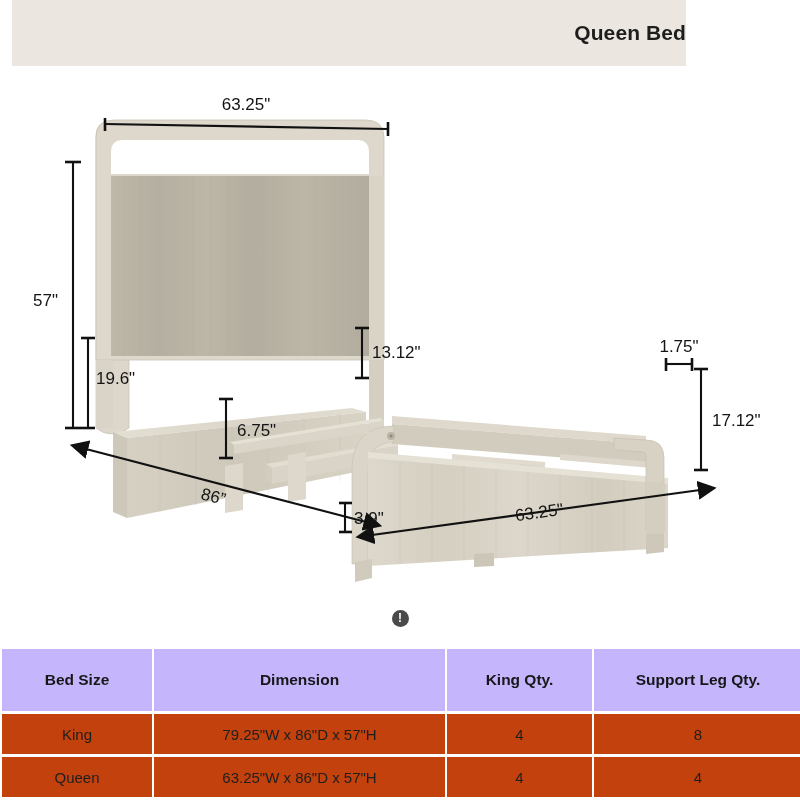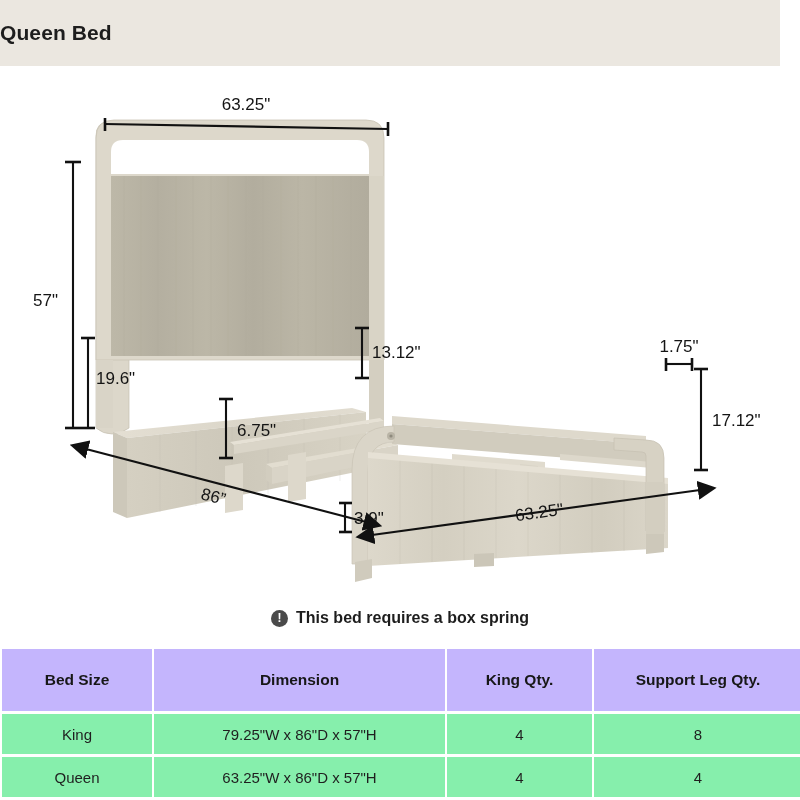--- a/index.html
+++ b/index.html
@@ -11,26 +11,26 @@
   }
   #page {
     position: relative;
     width: 800px; height: 800px;
     background: #ffffff;
   }
 
   
   .title-banner {
     position: absolute;
-    left: 0; top: 0;
-    width: 780px; height: 66px;
+    left: 12px; top: 0;
+    width: 674px; height: 66px;
     background: #ebe7e0;
     display: flex;
     align-items: center;
-    justify-content: flex-start;
+    justify-content: flex-end;
   }
   .title-text {
     font-size: 21px;
     font-weight: bold;
     color: #1d1d1d;
     letter-spacing: 0.1px;
   }
 
   
   .diagram-wrap {
@@ -93,21 +93,21 @@
   .spec-table th {
     background: #c4b5fd;
     height: 62px;
     font-size: 15.5px;
     font-weight: bold;
     color: #171717;
     text-align: center;
     vertical-align: middle;
   }
   .spec-table td {
-    background: #86efac;
+    background: #c2410c;
     height: 40px;
     font-size: 15px;
     font-weight: normal;
     color: #1f1f1f;
     text-align: center;
     vertical-align: middle;
   }
   .col-size { width: 150px; }
   .col-dim  { width: 291px; }
   .col-slat { width: 145px; }
@@ -344,21 +344,20 @@
           <text class="dimtext" x="712" y="360" text-anchor="start">17.12"</text>
         </g>
       </g>
     </svg>
   </div>
 
   <div class="notice">
     <div class="notice-icon">
       <span>!</span>
     </div>
-    <div class="notice-text">This bed requires a box spring</div>
   </div>
 
   <table class="spec-table">
     <colgroup>
       <col class="col-size">
         <col class="col-dim">
         <col class="col-slat">
         <col class="col-leg">
     </colgroup>
     <thead>

